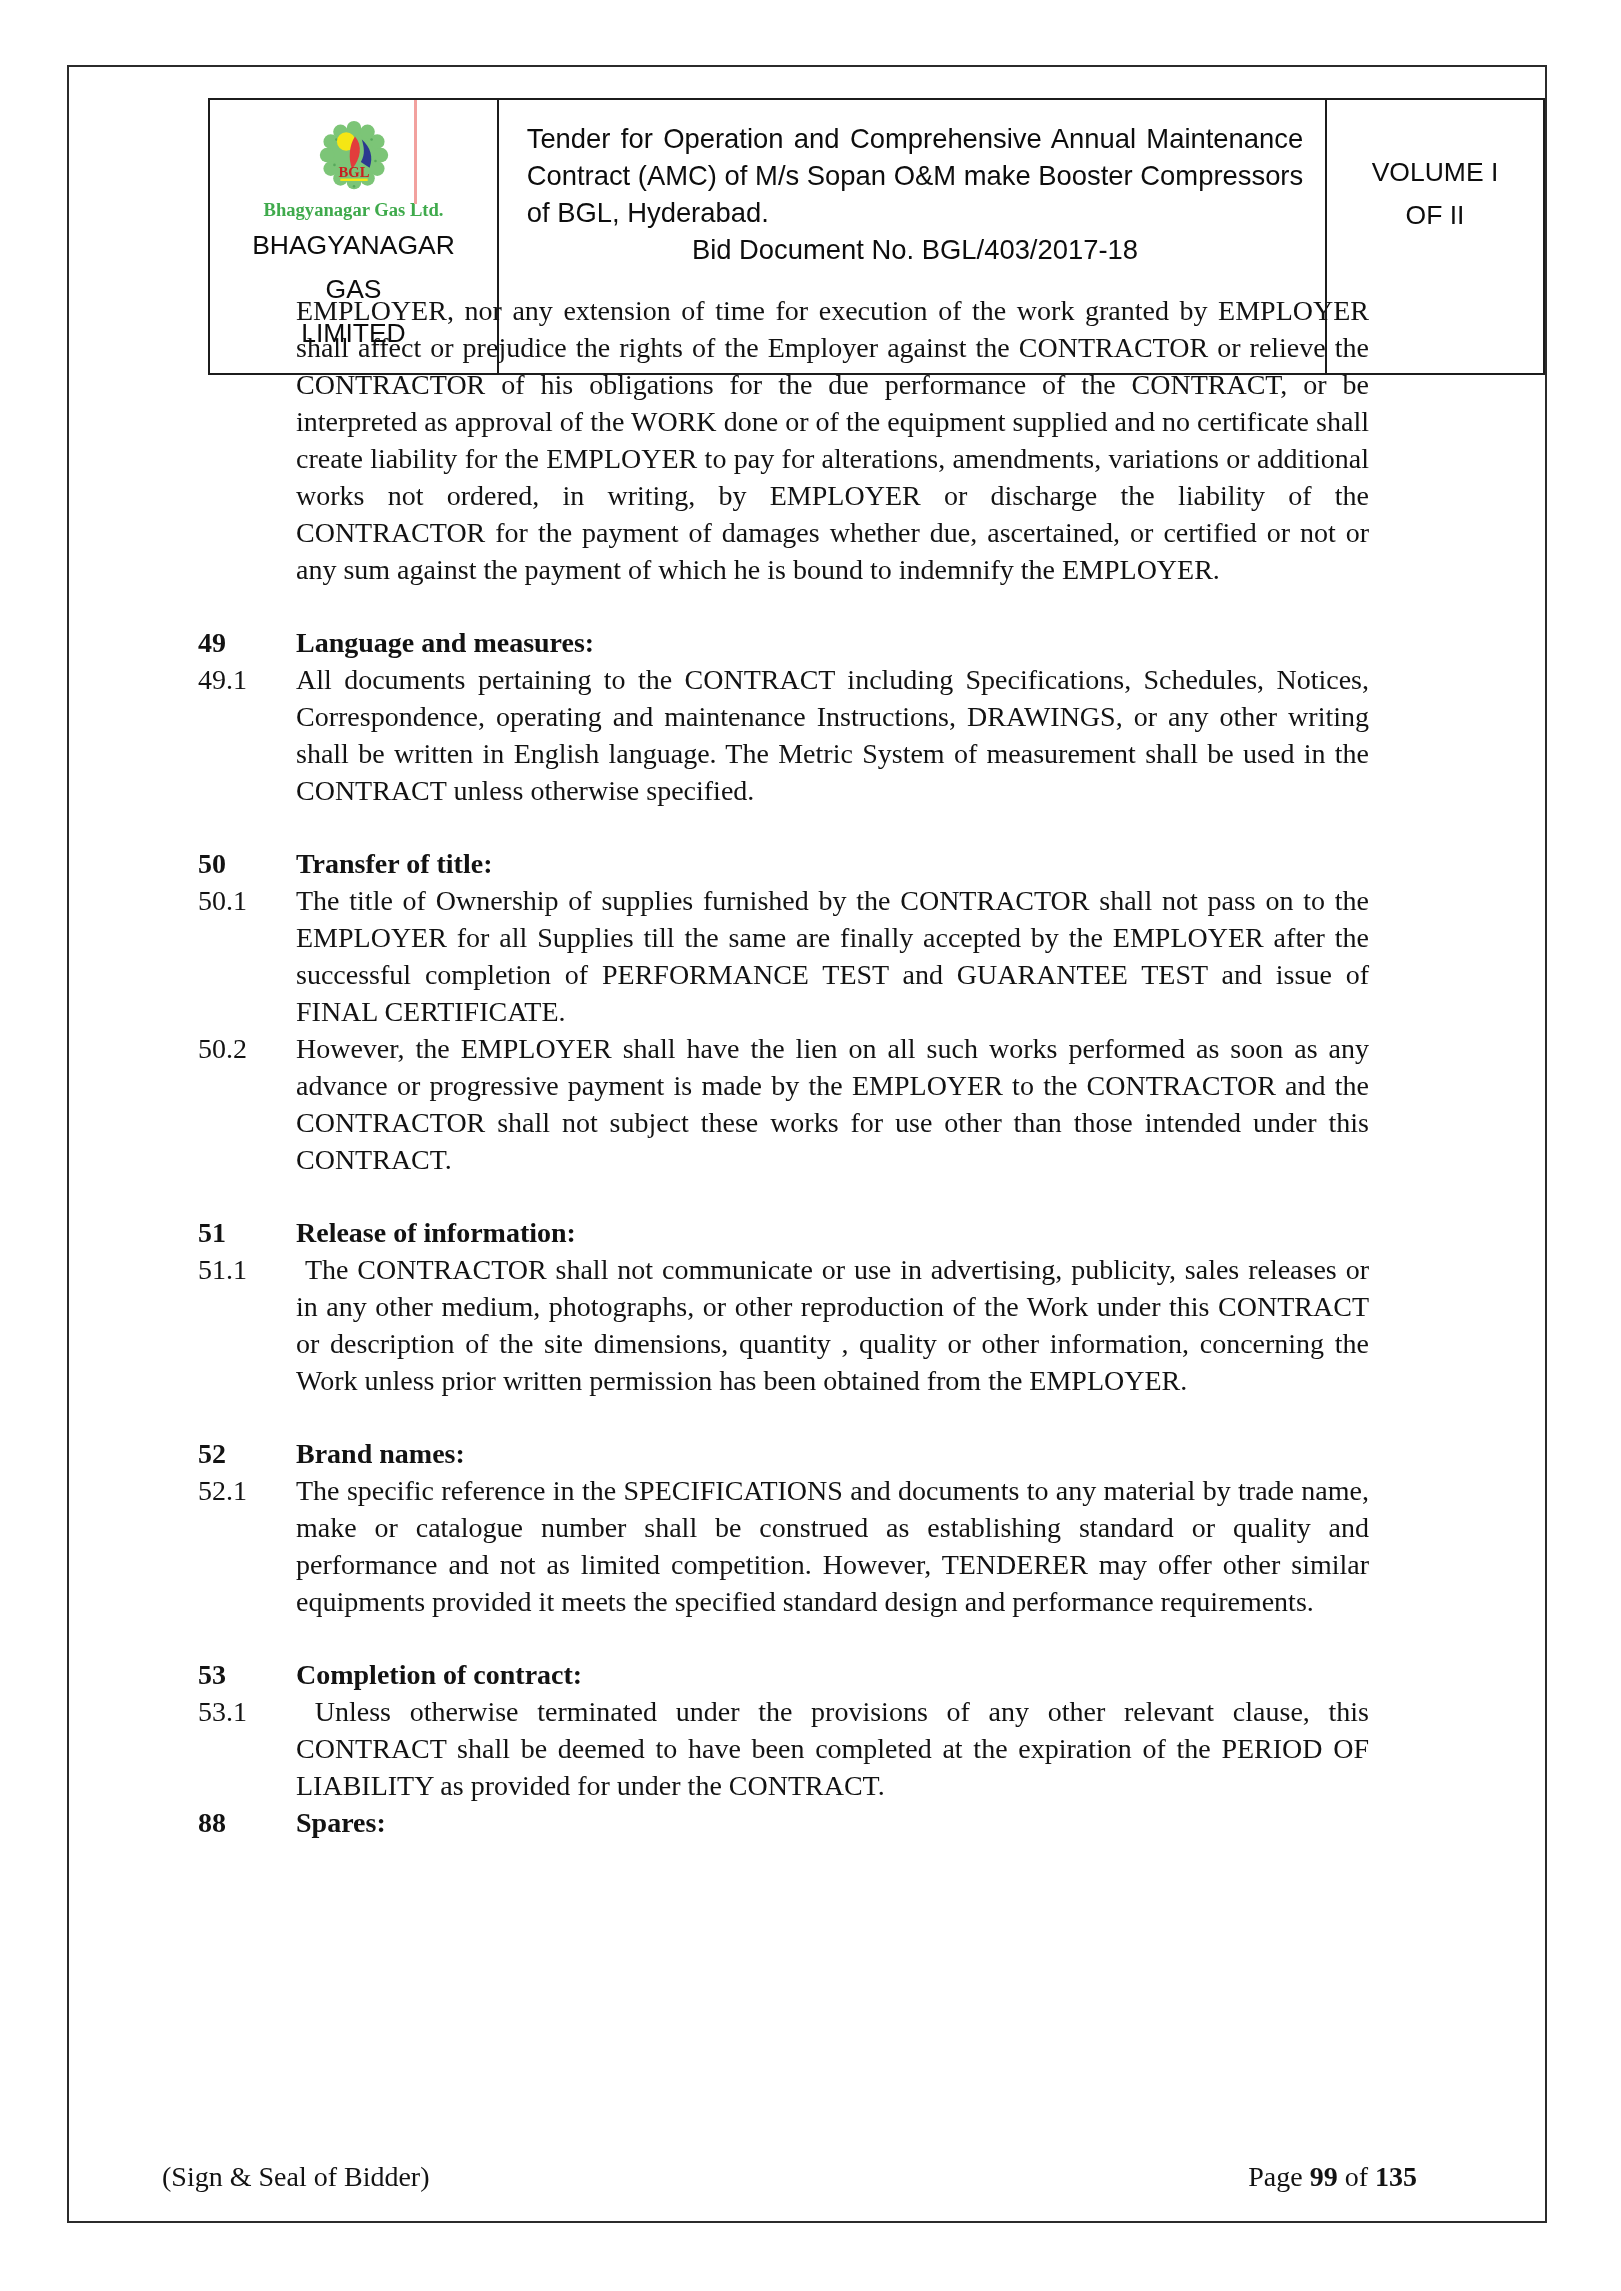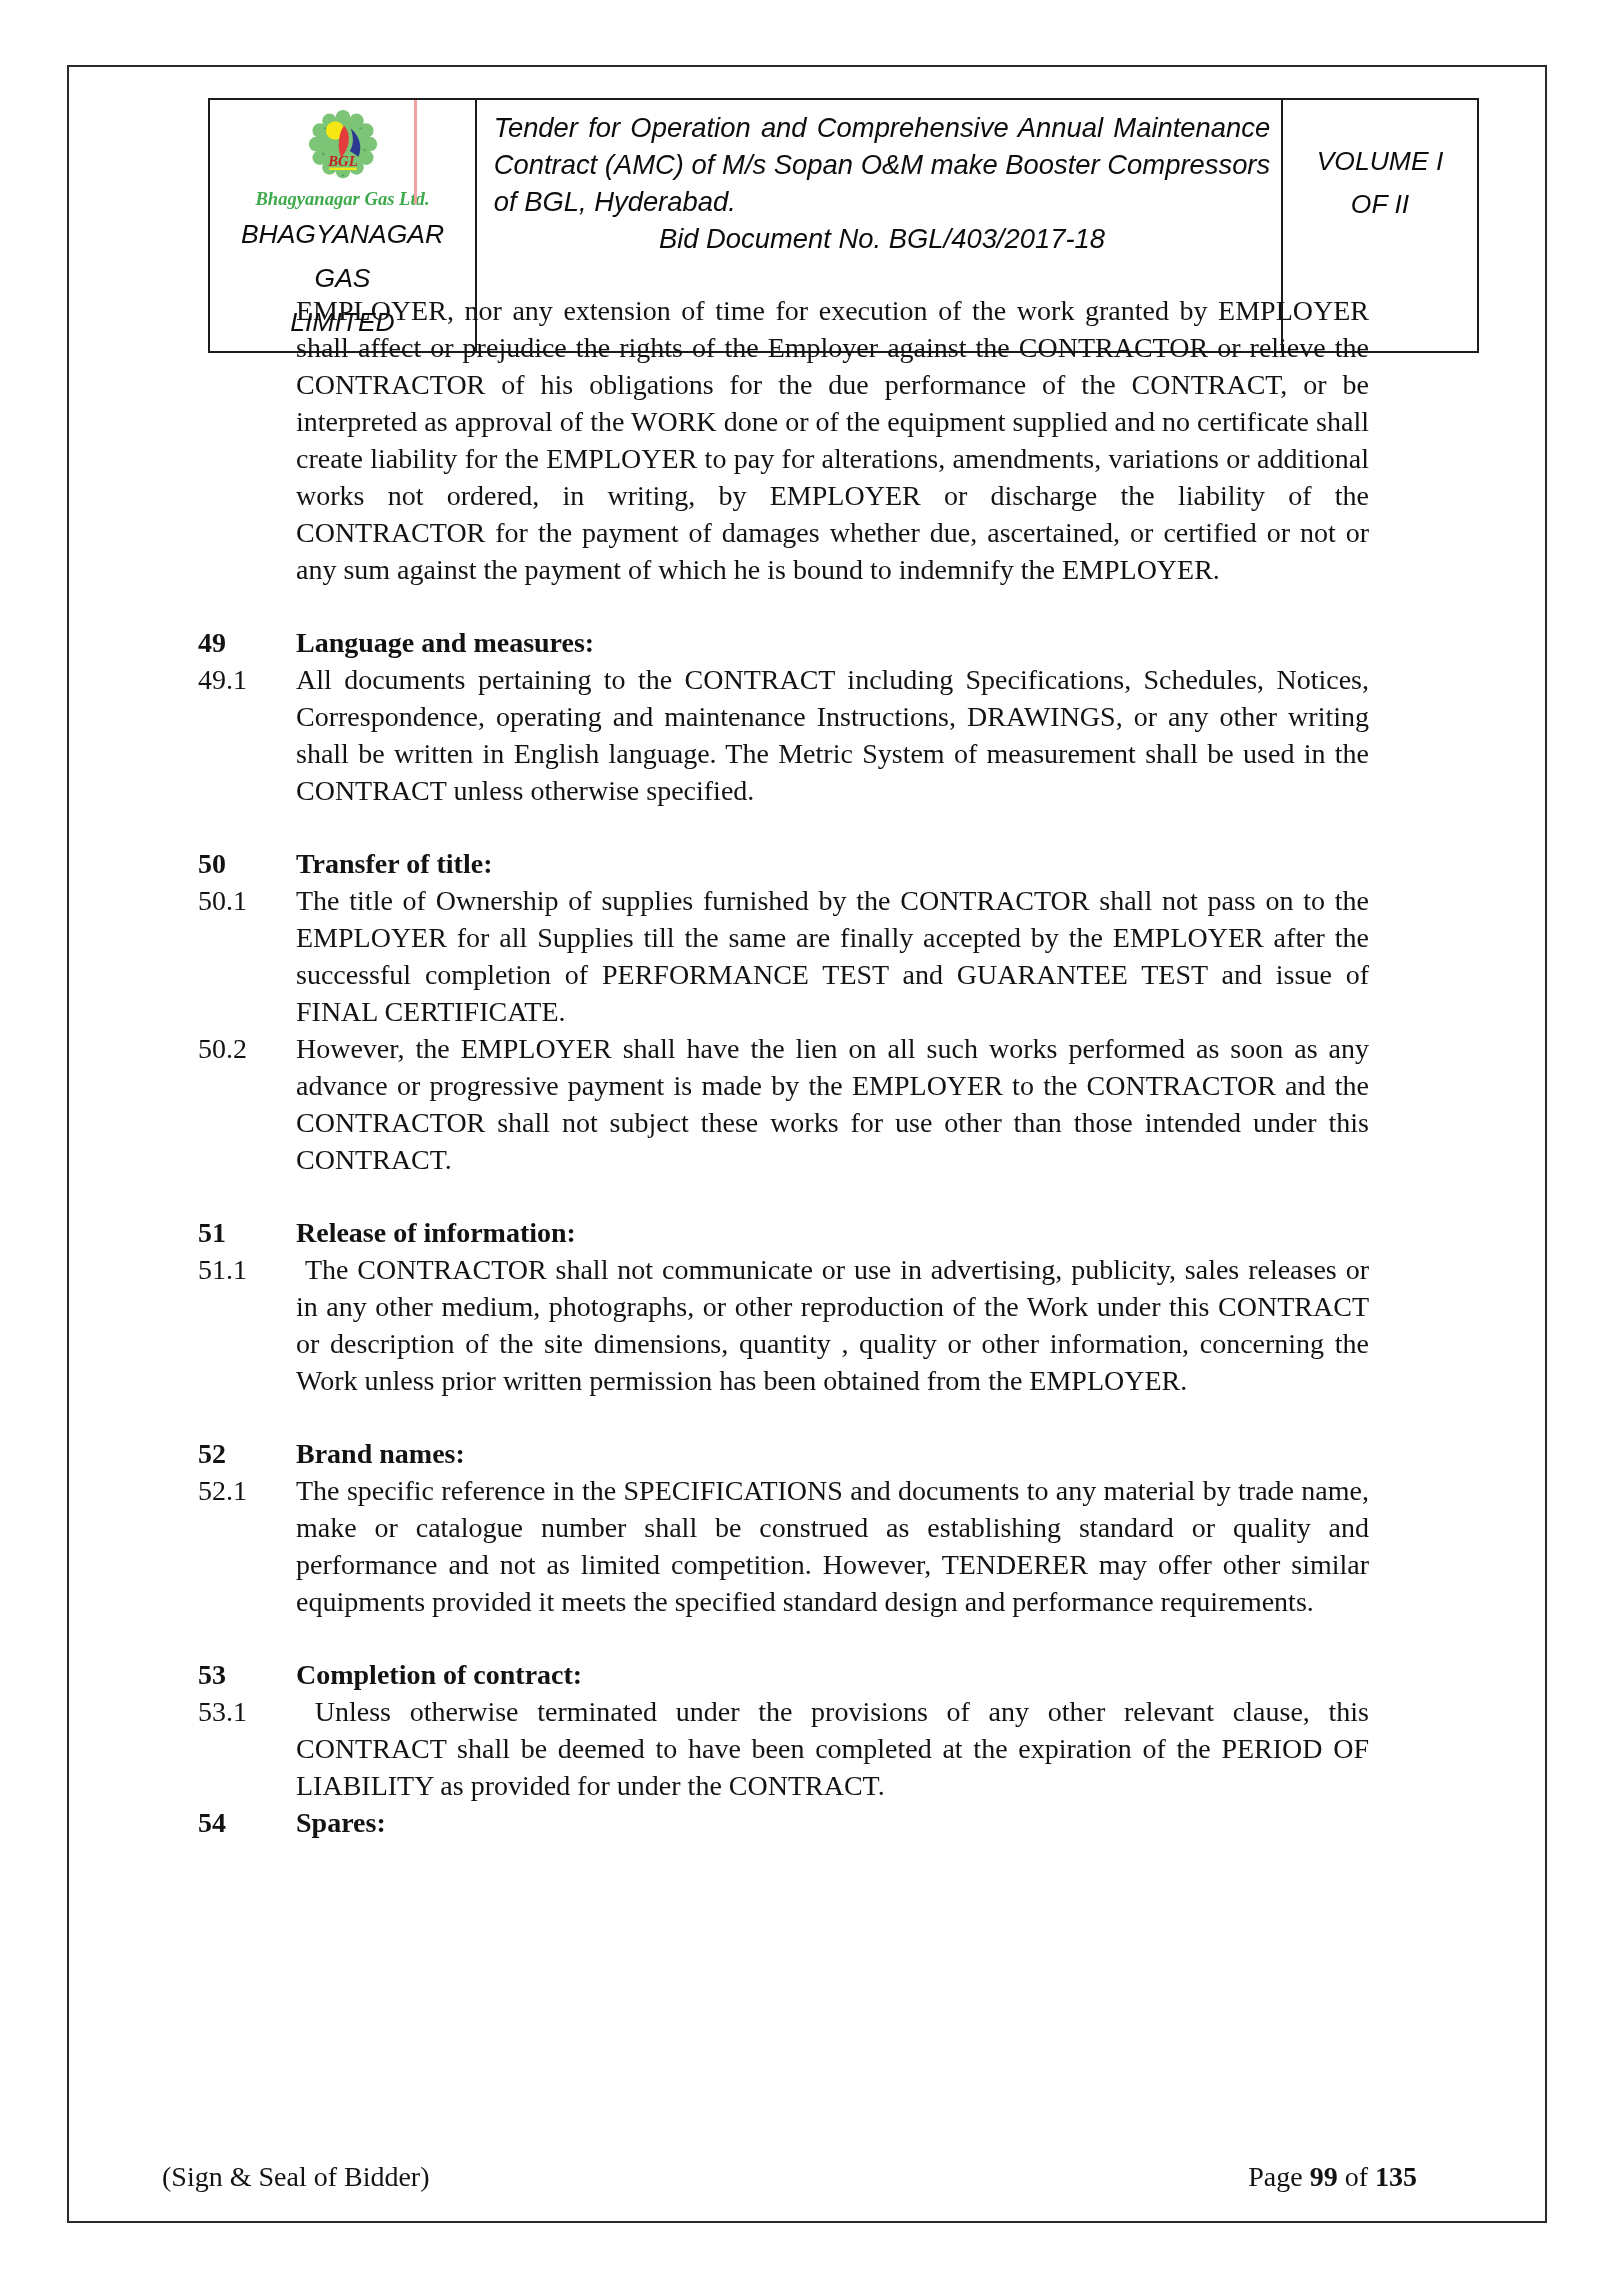--- a/index.html
+++ b/index.html
@@ -23,22 +23,21 @@
     position:absolute;
     left:139px;top:31px;
     width:1262px;
     border-collapse:collapse;
     table-layout:fixed;
     font-family:"Liberation Sans","DejaVu Sans",sans-serif;
   }
   #header-table td{
     border:2.9px solid #1c1c1c;
     vertical-align:top;
-    padding:1px;
-    font-style:italic;
+    padding:12px;
   }
   td.logo-cell{width:263px;position:relative;text-align:center;}
   td.title-cell{width:802px;}
   td.volume-cell{width:192px;}
   .scan-line{
     position:absolute;left:204px;top:0;
     width:2.9px;height:104px;
     background:#f2a19e;
   }
   .logo-wrap{margin-top:5.9px;line-height:0;}
@@ -198,21 +197,21 @@
           </div>
           <div class="row gap-top">
             <div class="num bold">53</div>
             <div class="txt bold">Completion of contract:</div>
           </div>
           <div class="row">
             <div class="num">53.1</div>
             <div class="txt"> Unless otherwise terminated under the provisions of any other relevant clause, this CONTRACT shall be deemed to have been completed at the expiration of the PERIOD OF LIABILITY as provided for under the CONTRACT.</div>
           </div>
           <div class="row">
-            <div class="num bold">54</div>
+            <div class="num bold">88</div>
             <div class="txt bold">Spares:</div>
           </div>
         </div>
     </div>
 
     <div id="footer-row">
       <span>(Sign &amp; Seal of Bidder)</span>
       <span>
         <span>Page</span>&nbsp;<span class="bold">99</span>
         <span>of</span>

